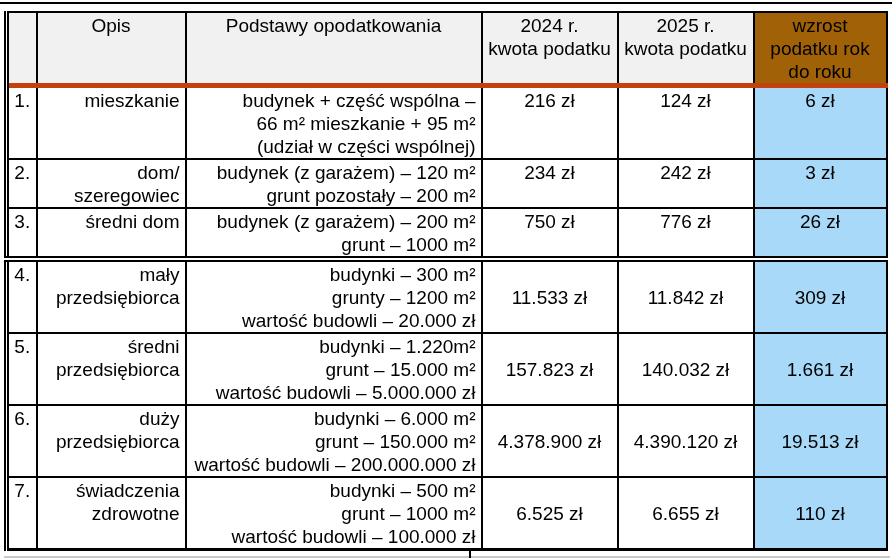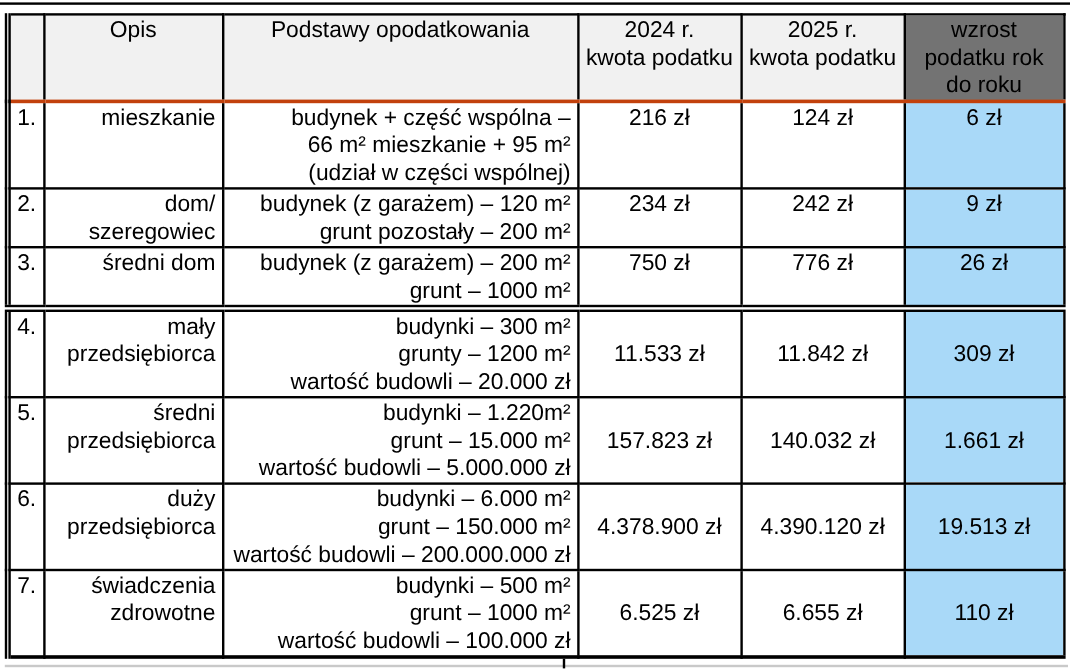--- a/index.html
+++ b/index.html
@@ -30,23 +30,23 @@
     padding: 1px 5px 0 5px;
     line-height: 23px;
     vertical-align: top;
     white-space: pre-line;
     overflow: hidden;
     font-weight: normal;
   }
   .doc-table th {
     background: #F1F1F1;
     height: 68px;
-    border-bottom: 3px solid #c2410c;
+    border-bottom: 5px solid #c2410c;
   }
-  .doc-table th.highlight { background: #737373; }
+  .doc-table th.highlight { background: #a16207; }
   td.num   { text-align: center; }
   td.opis  { text-align: right; }
   td.podstawy { text-align: right; }
   td.amount { text-align: center; vertical-align: middle; }
   tr.top-amt td.amount { vertical-align: top; }
   td.highlight { background: #A9D9F8; }
   tr.section-start td { border-top: 6px double #000; }
   .bottom-frag { position: relative; height: 8px; margin-left: 4px; }
   .bottom-frag .hline {
     position: absolute; left: 0; right: 2px; bottom: 1px;
@@ -97,21 +97,21 @@
       <td class="amount highlight">6 zł</td>
     </tr>
     <tr class="top-amt">
       <td class="num">2.</td>
       <td class="opis">dom/
 szeregowiec</td>
       <td class="podstawy">budynek (z garażem) – 120 m²
 grunt pozostały – 200 m²</td>
       <td class="amount">234 zł</td>
       <td class="amount">242 zł</td>
-      <td class="amount highlight">9 zł</td>
+      <td class="amount highlight">3 zł</td>
     </tr>
     <tr class="top-amt">
       <td class="num">3.</td>
       <td class="opis">średni dom</td>
       <td class="podstawy">budynek (z garażem) – 200 m²
 grunt – 1000 m²</td>
       <td class="amount">750 zł</td>
       <td class="amount">776 zł</td>
       <td class="amount highlight">26 zł</td>
     </tr>

